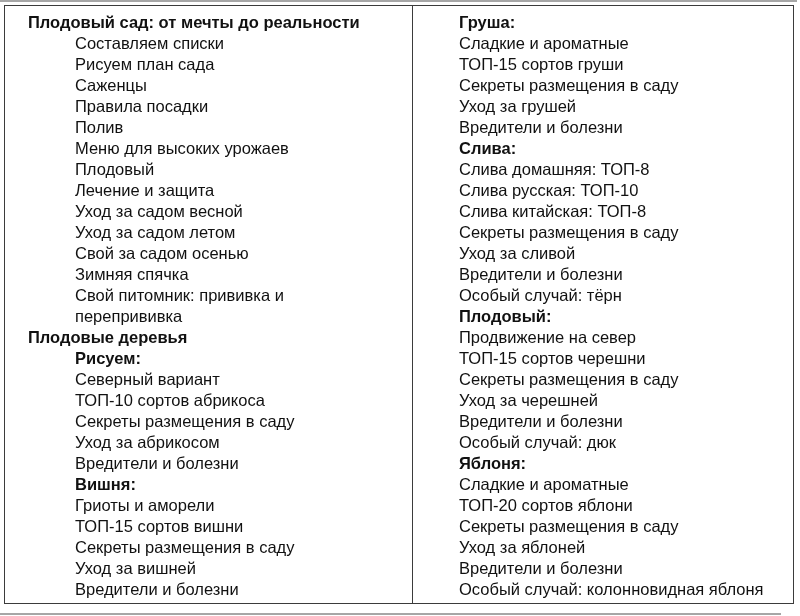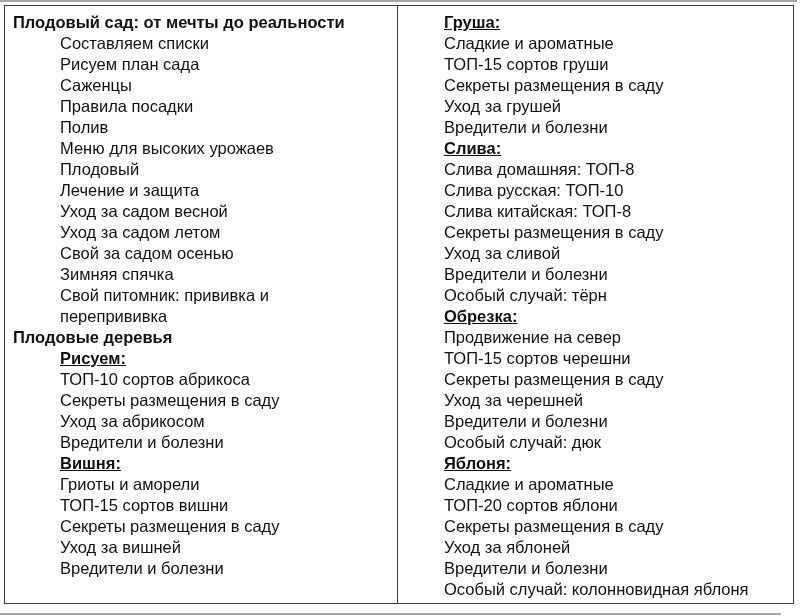--- a/index.html
+++ b/index.html
@@ -39,28 +39,29 @@
   .cell {
     padding-top: 6px;
     font-size: 16.5px;
     line-height: 21px;
     overflow: hidden;
   }
   .col-left {
     width: 393px;
     flex: 0 0 393px;
     border-right: 1px solid var(--border-color);
+    margin-left: 15px;
   }
   .col-right { flex: 1 1 auto; }
   .line { white-space: nowrap; }
   .col-left .level-0 { padding-left: 8px; }
   .col-left .level-1 { padding-left: 55px; }
   .col-right .level-1 { padding-left: 46px; }
   .line.section { font-weight: bold; }
-  .line.fruit { font-weight: bold; text-decoration: underline; }
+  .line.fruit { font-weight: bold; }
 </style>
 </head>
 <body>
 
 <div class="sheet">
   <div class="edge-line top"></div>
   <div class="toc-table">
     <div class="cell col-left">
         <div class="line section level-0">Плодовый сад: от мечты до реальности</div>
         <div class="line item level-1">Составляем списки</div>
@@ -72,20 +73,21 @@
         <div class="line item level-1">Плодовый</div>
         <div class="line item level-1">Лечение и защита</div>
         <div class="line item level-1">Уход за садом весной</div>
         <div class="line item level-1">Уход за садом летом</div>
         <div class="line item level-1">Свой за садом осенью</div>
         <div class="line item level-1">Зимняя спячка</div>
         <div class="line item level-1">Свой питомник: прививка и</div>
         <div class="line item level-1">перепрививка</div>
         <div class="line section level-0">Плодовые деревья</div>
         <div class="line fruit level-1">Рисуем:</div>
+        <div class="line item level-1">Северный вариант</div>
         <div class="line item level-1">ТОП-10 сортов абрикоса</div>
         <div class="line item level-1">Секреты размещения в саду</div>
         <div class="line item level-1">Уход за абрикосом</div>
         <div class="line item level-1">Вредители и болезни</div>
         <div class="line fruit level-1">Вишня:</div>
         <div class="line item level-1">Гриоты и аморели</div>
         <div class="line item level-1">ТОП-15 сортов вишни</div>
         <div class="line item level-1">Секреты размещения в саду</div>
         <div class="line item level-1">Уход за вишней</div>
         <div class="line item level-1">Вредители и болезни</div>
@@ -98,21 +100,21 @@
         <div class="line item level-1">Уход за грушей</div>
         <div class="line item level-1">Вредители и болезни</div>
         <div class="line fruit level-1">Слива:</div>
         <div class="line item level-1">Слива домашняя: ТОП-8</div>
         <div class="line item level-1">Слива русская: ТОП-10</div>
         <div class="line item level-1">Слива китайская: ТОП-8</div>
         <div class="line item level-1">Секреты размещения в саду</div>
         <div class="line item level-1">Уход за сливой</div>
         <div class="line item level-1">Вредители и болезни</div>
         <div class="line item level-1">Особый случай: тёрн</div>
-        <div class="line fruit level-1">Обрезка:</div>
+        <div class="line fruit level-1">Плодовый:</div>
         <div class="line item level-1">Продвижение на север</div>
         <div class="line item level-1">ТОП-15 сортов черешни</div>
         <div class="line item level-1">Секреты размещения в саду</div>
         <div class="line item level-1">Уход за черешней</div>
         <div class="line item level-1">Вредители и болезни</div>
         <div class="line item level-1">Особый случай: дюк</div>
         <div class="line fruit level-1">Яблоня:</div>
         <div class="line item level-1">Сладкие и ароматные</div>
         <div class="line item level-1">ТОП-20 сортов яблони</div>
         <div class="line item level-1">Секреты размещения в саду</div>

